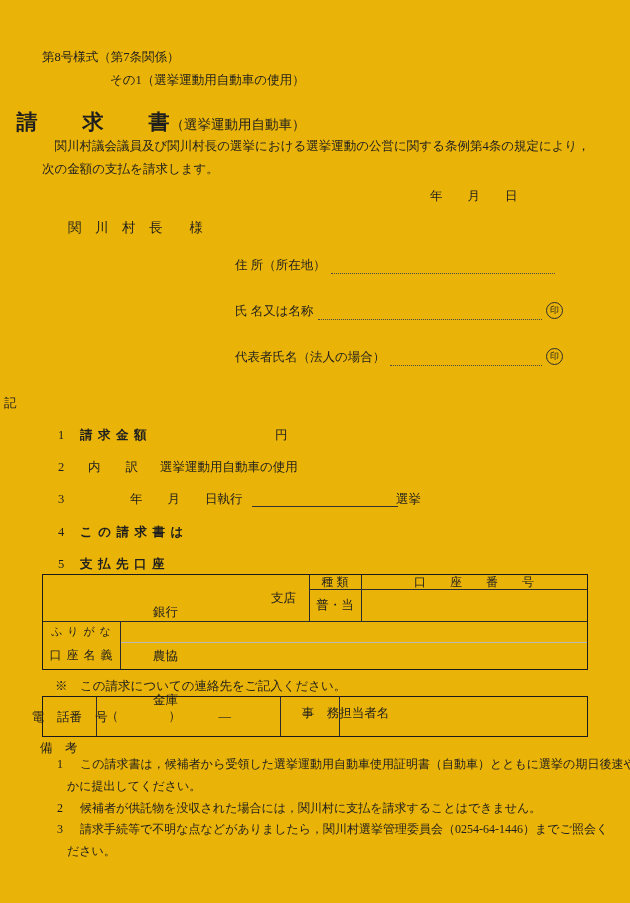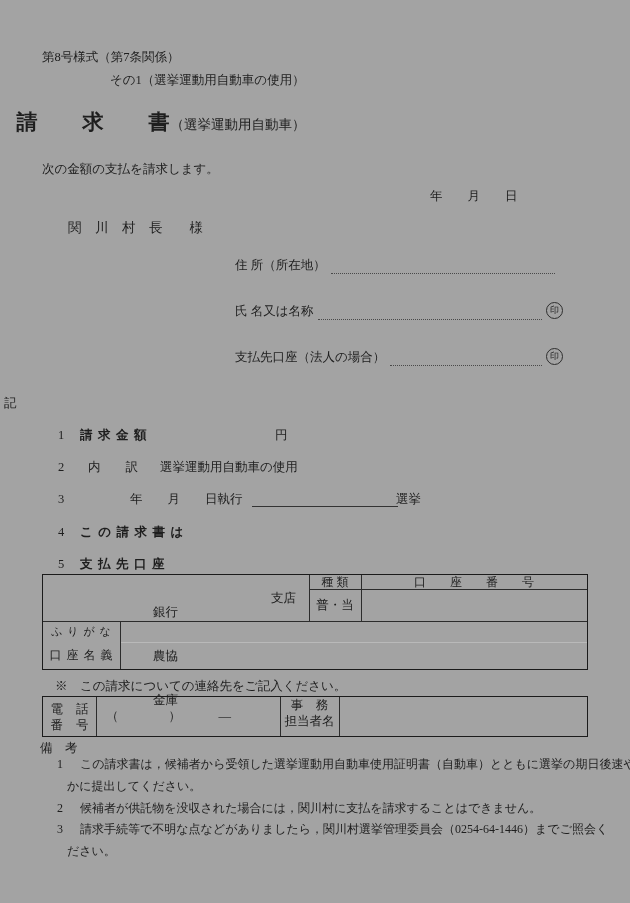--- a/index.html
+++ b/index.html
@@ -1,16 +1,16 @@
 <!DOCTYPE html>
 <html><head>
 <meta charset="utf-8">
 <style>
   html,body{margin:0;padding:0;background:#fcfcfc;}
-  .page{position:relative;width:630px;height:903px;background:#a3a3a3;color:#1e1e1e;
+  .page{position:relative;width:630px;height:903px;background:#eab308;color:#1e1e1e;
         font-family:"Liberation Serif","DejaVu Serif",serif;font-size:12.5px;overflow:hidden;}
   .abs{position:absolute;white-space:pre;line-height:1.15;}
   .ctr{left:4px;width:628px;text-align:left;}
   .title-main{font-size:21px;font-weight:bold;letter-spacing:1px;}
   .title-note{font-size:13.5px;}
   .fieldrow{position:absolute;display:flex;align-items:flex-end;height:19px;}
   .f-label{white-space:pre;flex:0 0 auto;}
   .dotline{flex:1 1 auto;border-bottom:1.3px dotted #4a4a4a;height:2px;margin-left:5px;}
   .seal{flex:0 0 auto;width:17px;height:17px;border:1.2px solid #2e2e2e;border-radius:50%;
         display:flex;align-items:center;justify-content:center;font-size:9px;line-height:1;
@@ -18,58 +18,59 @@
   .spaced{letter-spacing:5.5px;font-weight:bold;}
   .uline{position:absolute;border-bottom:1.3px solid #333;height:14px;}
   .item{position:absolute;left:0;width:630px;height:17px;}
   .tbl{position:absolute;border:1.5px solid #1b1b1b;box-sizing:border-box;}
   .tline{position:absolute;background:#2c2c2c;}
   .tline.h{height:1px;}
   .tline.v{width:1px;}
   .tline.thin{background:#b9b9b9;}
   .cell{position:absolute;display:flex;align-items:center;justify-content:center;white-space:pre;}
   .cell.left{justify-content:flex-start;}
-  .cell.col{flex-direction:column;}
+  .cell.col{flex-direction:row;}
   .small{font-size:12px;}
   .ws10{word-spacing:10px;}
   .ws15{word-spacing:15px;}
 </style>
 </head>
 <body>
 
 <div class="page">
 
   <div class="abs" style="left:42px;top:50px;">第8号様式（第7条関係）</div>
   <div class="abs" style="left:69px;top:73px;margin-left:41px;">その1（選挙運動用自動車の使用）</div>
 
   <div class="abs ctr" style="top:96px;">
     <span class="title-main">請　　求　　書</span><span class="title-note">（選挙運動用自動車）</span>
   </div>
 
+  <div class="abs" style="left:42px;top:139px;width:548px;">　関川村議会議員及び関川村長の選挙における選挙運動の公営に関する条例第4条の規定により，</div>
   <div class="abs" style="left:42px;top:162px;width:548px;">次の金額の支払を請求します。</div>
 
   <div class="abs" style="left:430px;top:189px;">年　　月　　日</div>
 
   <div class="abs" style="left:68px;top:220px;font-size:13.5px;">関　川　村　長　　様</div>
 
   <div class="fieldrow" style="left:235px;top:255px;width:320px;justify-content:space-between;">
     <span class="f-label">住 所（所在地）</span>
     <span class="dotline"></span>
   </div>
 
   <div class="fieldrow" style="left:235px;top:301px;width:328px;">
     <span class="f-label">氏 名又は名称</span>
     <span class="dotline"></span>
     <span class="seal">
         <span>印</span>
       </span>
   </div>
 
   <div class="fieldrow" style="left:235px;top:347px;width:328px;">
-    <span class="f-label">支払先口座（法人の場合）</span>
+    <span class="f-label">代表者氏名（法人の場合）</span>
     <span class="dotline"></span>
     <span class="seal">
         <span>印</span>
       </span>
   </div>
 
   <div class="abs ctr" style="top:396px;">記</div>
 
   <div class="item" style="top:428px;">
     <span class="abs" style="left:58px;">1</span>
@@ -133,21 +134,21 @@
   <div class="tbl" style="left:42px;top:696px;width:546px;height:41px;">
     <div class="tline v" style="left:53px;top:0;bottom:0;"></div>
     <div class="tline v" style="left:237px;top:0;bottom:0;"></div>
     <div class="tline v" style="left:296px;top:0;bottom:0;"></div>
 
     <div class="cell col" style="left:0;top:0;width:53px;bottom:0;line-height:16px;">
       <div class="ws10">電 話</div>
       <div class="ws10">番 号</div>
     </div>
     <div class="cell left" style="left:53px;top:0;width:184px;bottom:0;padding-left:10px;box-sizing:border-box;">（　　　　）　　　―</div>
-    <div class="cell col" style="left:237px;top:0;width:59px;bottom:8px;line-height:16px;">
+    <div class="cell col" style="left:237px;top:0;width:59px;bottom:8px;line-height:16px;padding-left:36px;">
       <div class="ws15">事　務</div>
       <div>担当者名</div>
     </div>
     <div class="cell" style="left:296px;top:0;right:0;bottom:0;"></div>
   </div>
 
   <div class="abs" style="left:40px;top:741px;">備　考</div>
 
   <div>
     <span class="abs small" style="left:57px;top:758px;">1</span>

